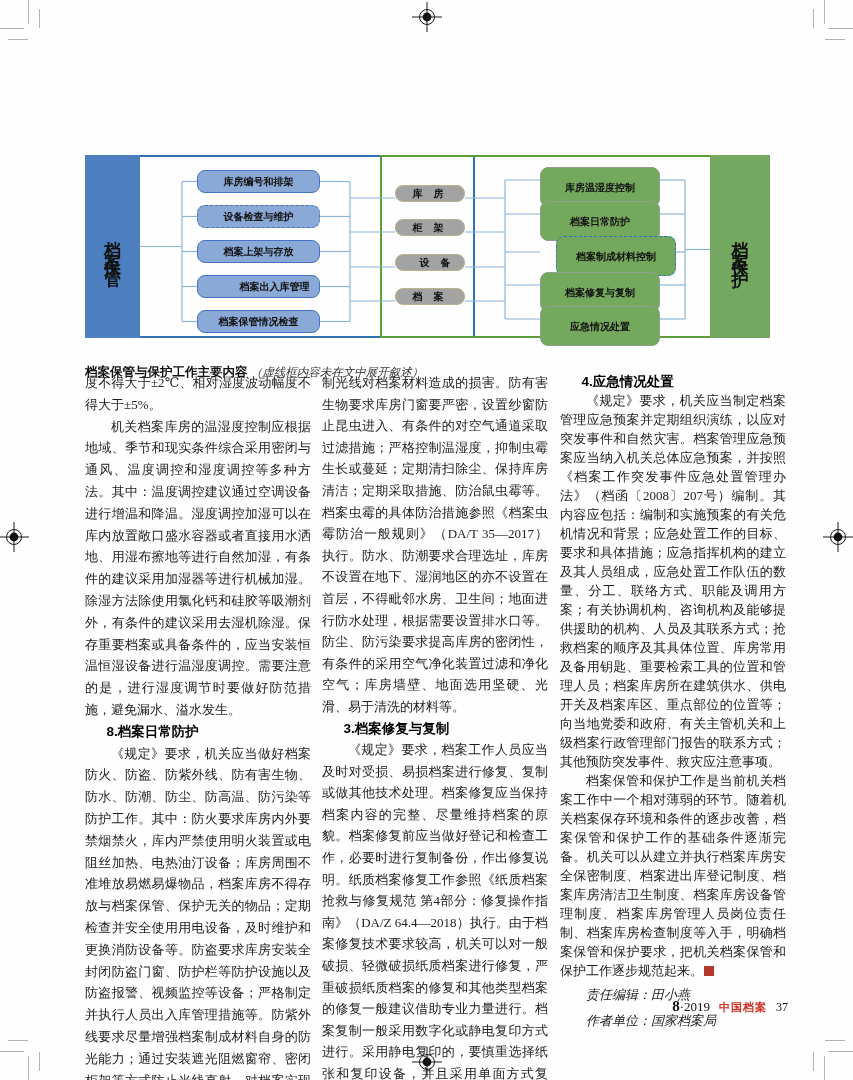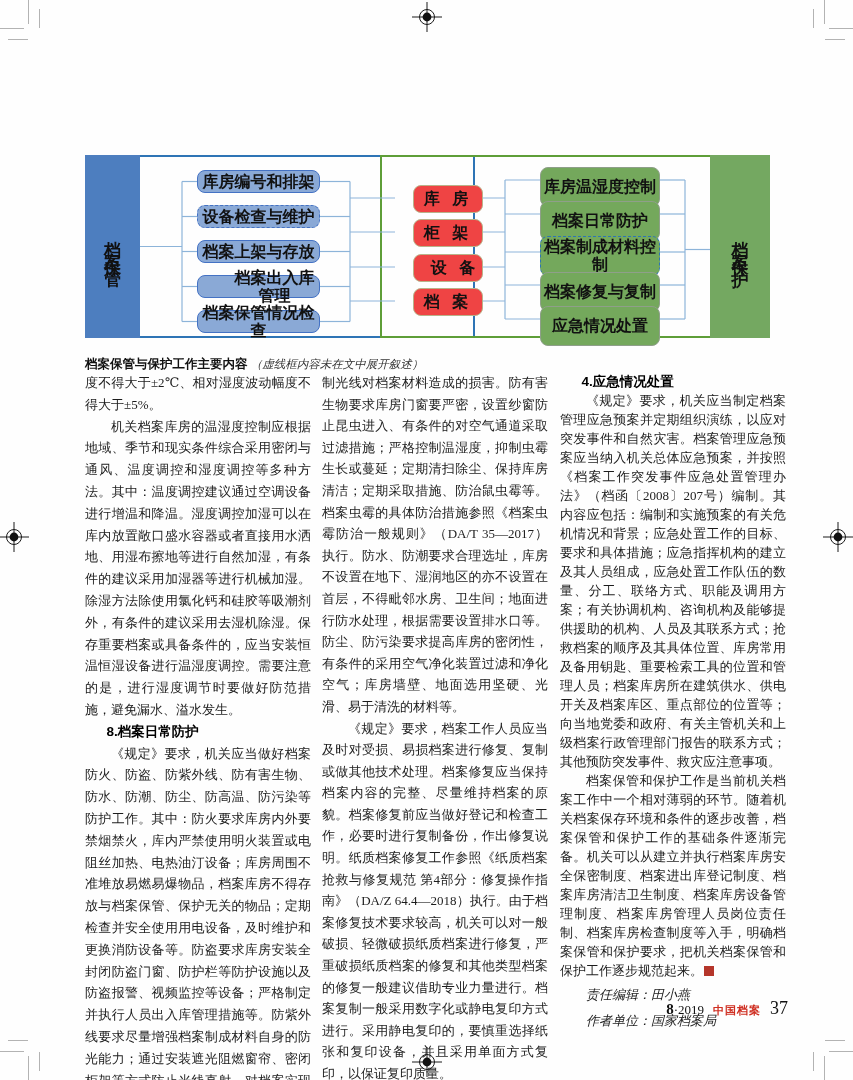--- a/index.html
+++ b/index.html
@@ -21,50 +21,50 @@
     font-family:"Liberation Sans","DejaVu Sans",sans-serif;}
   .frame{position:absolute;box-sizing:border-box;}
   .frame.blue{left:0;top:0;width:390px;height:183px;border:2px solid #2e74b5;}
   .frame.green{left:295px;top:0;width:390px;height:183px;border:2px solid #5e9e38;}
   .vside{position:absolute;top:0;height:183px;display:flex;align-items:center;justify-content:center;
     writing-mode:vertical-lr;text-orientation:upright;font-weight:bold;font-size:17px;
     letter-spacing:10px;color:#111;}
   .vside.blue{left:0;width:55px;background:#4d7ebf;}
   .vside.green{left:625px;width:60px;background:#74a861;}
   .dbox{position:absolute;box-sizing:border-box;display:flex;align-items:center;justify-content:center;
-    font-size:16px;font-weight:bold;color:#111;border-radius:8px;text-align:center;line-height:1.1;}
+    font-size:10px;font-weight:bold;color:#111;border-radius:8px;text-align:center;line-height:1.1;}
   .dbox.blue{left:112px;width:123px;height:23px;background:#8aa9d6;border:1.5px solid #4472c4;}
   .dbox.blue.dashed{border:1.5px dashed #4472c4;text-align:right;}
-  .dbox.yellow{left:328px;width:70px;height:28px;background:#ef4444;border:1.5px solid #b9b28a;letter-spacing:4px;}
+  .dbox.yellow{left:310px;width:70px;height:17px;background:#a3a3a3;border:1.5px solid #b9b28a;letter-spacing:4px;}
   .dbox.green{left:455px;width:120px;height:40px;background:#74a85c;border:1.5px solid #8f9f8a;}
   .dbox.green.dashed{border:1.6px dashed #2e74b5;}
   .connectors{position:absolute;left:0;top:0;}
   
-  .caption{position:absolute;left:85px;top:356px;width:600px;font-size:12.5px;}
+  .caption{position:absolute;left:85px;top:364px;width:600px;font-size:12.5px;}
   .caption .cap-b{font-family:"Liberation Sans","DejaVu Sans",sans-serif;font-weight:bold;color:#111;}
   .caption .cap-n{font-style:italic;font-size:11.5px;color:#333;}
   
   .col{position:absolute;top:372px;width:226px;text-align:justify;font-size:13px;}
   .col1{left:85px;line-height:21.8px;}
   .col2{left:322px;line-height:21.6px;}
   .col3{left:560px;line-height:19px;}
   .col p{margin:0;}
   .col p.indent{text-indent:2em;}
   .col h3{margin:0;font-size:13.5px;font-weight:bold;color:#000;
     font-family:"Liberation Sans","DejaVu Sans",sans-serif;text-indent:1.6em;}
   .author{font-style:italic;padding-left:2em;margin-top:4px;line-height:22px;font-size:13px;}
   .end-seal{display:inline-block;width:10px;height:10px;background:#b5362b;vertical-align:-1px;margin-left:1px;}
   
   .footer{position:absolute;left:560px;top:998px;width:228px;display:flex;
     justify-content:flex-end;align-items:baseline;gap:9px;}
   .footer .issue{font-size:13px;color:#111;}
   .footer .issue b{font-size:15px;}
   .footer .logo{font-family:"Liberation Sans","DejaVu Sans",sans-serif;
     font-weight:bold;font-size:11px;color:#cf2e21;letter-spacing:1px;}
-  .footer .pagenum{font-size:18px;color:#111;}
+  .footer .pagenum{font-size:12px;color:#111;}
 </style>
 </head>
 <body>
 
 <div class="page">
 
   <div class="crop v" style="left:28px;top:0;"></div>
   <div class="crop v2" style="left:39px;top:9px;"></div>
   <div class="crop h" style="left:0;top:28px;"></div>
   <div class="crop h2" style="left:8px;top:39px;"></div>
@@ -165,39 +165,40 @@
     <div class="dbox blue" style="top:120px;padding-left:32px;">档案出入库管理</div>
     <div class="dbox blue" style="top:155px;">档案保管情况检查</div>
 
     <div class="dbox yellow" style="top:30px;">库 房</div>
     <div class="dbox yellow" style="top:64px;">柜 架</div>
     <div class="dbox yellow" style="top:99px;padding-left:14px;">设 备</div>
     <div class="dbox yellow" style="top:133px;">档 案</div>
 
     <div class="dbox green" style="top:12px;">库房温湿度控制</div>
     <div class="dbox green" style="top:46px;">档案日常防护</div>
-    <div class="dbox green dashed" style="top:81px;">档案制成材料控制</div>
+    <div class="dbox green dashed" style="top:81px;margin-left:16px;">档案制成材料控制</div>
     <div class="dbox green" style="top:117px;">档案修复与复制</div>
     <div class="dbox green" style="top:151px;">应急情况处置</div>
   </div>
 
   <div class="caption">
     <span class="cap-b">档案保管与保护工作主要内容</span>
     <span class="cap-n">（虚线框内容未在文中展开叙述）</span>
   </div>
 
   <div class="col col1">
     <p>度不得大于±2℃、相对湿度波动幅度不得大于±5%。</p>
     <p class="indent">机关档案库房的温湿度控制应根据地域、季节和现实条件综合采用密闭与通风、温度调控和湿度调控等多种方法。其中：温度调控建议通过空调设备进行增温和降温。湿度调控加湿可以在库内放置敞口盛水容器或者直接用水洒地、用湿布擦地等进行自然加湿，有条件的建议采用加湿器等进行机械加湿。除湿方法除使用氯化钙和硅胶等吸潮剂外，有条件的建议采用去湿机除湿。保存重要档案或具备条件的，应当安装恒温恒湿设备进行温湿度调控。需要注意的是，进行湿度调节时要做好防范措施，避免漏水、溢水发生。</p>
     <h3>8.档案日常防护</h3>
     <p class="indent">《规定》要求，机关应当做好档案防火、防盗、防紫外线、防有害生物、防水、防潮、防尘、防高温、防污染等防护工作。其中：防火要求库房内外要禁烟禁火，库内严禁使用明火装置或电阻丝加热、电热油汀设备；库房周围不准堆放易燃易爆物品，档案库房不得存放与档案保管、保护无关的物品；定期检查并安全使用用电设备，及时维护和更换消防设备等。防盗要求库房安装全封闭防盗门窗、防护栏等防护设施以及防盗报警、视频监控等设备；严格制定并执行人员出入库管理措施等。防紫外线要求尽量增强档案制成材料自身的防光能力；通过安装遮光阻燃窗帘、密闭柜架等方式防止光线直射，对档案实现避光保存；选择含紫外线少的照明光源，尽可能控</p>
   </div>
 
   <div class="col col2">
     <p>制光线对档案材料造成的损害。防有害生物要求库房门窗要严密，设置纱窗防止昆虫进入、有条件的对空气通道采取过滤措施；严格控制温湿度，抑制虫霉生长或蔓延；定期清扫除尘、保持库房清洁；定期采取措施、防治鼠虫霉等。档案虫霉的具体防治措施参照《档案虫霉防治一般规则》（DA/T 35—2017）执行。防水、防潮要求合理选址，库房不设置在地下、湿润地区的亦不设置在首层，不得毗邻水房、卫生间；地面进行防水处理，根据需要设置排水口等。防尘、防污染要求提高库房的密闭性，有条件的采用空气净化装置过滤和净化空气；库房墙壁、地面选用坚硬、光滑、易于清洗的材料等。</p>
+    <h3>3.档案修复与复制</h3>
     <p class="indent">《规定》要求，档案工作人员应当及时对受损、易损档案进行修复、复制或做其他技术处理。档案修复应当保持档案内容的完整、尽量维持档案的原貌。档案修复前应当做好登记和检查工作，必要时进行复制备份，作出修复说明。纸质档案修复工作参照《纸质档案抢救与修复规范 第4部分：修复操作指南》（DA/Z 64.4—2018）执行。由于档案修复技术要求较高，机关可以对一般破损、轻微破损纸质档案进行修复，严重破损纸质档案的修复和其他类型档案的修复一般建议借助专业力量进行。档案复制一般采用数字化或静电复印方式进行。采用静电复印的，要慎重选择纸张和复印设备，并且采用单面方式复印，以保证复印质量。</p>
   </div>
 
   <div class="col col3">
     <h3>4.应急情况处置</h3>
     <p class="indent">《规定》要求，机关应当制定档案管理应急预案并定期组织演练，以应对突发事件和自然灾害。档案管理应急预案应当纳入机关总体应急预案，并按照《档案工作突发事件应急处置管理办法》（档函〔2008〕207号）编制。其内容应包括：编制和实施预案的有关危机情况和背景；应急处置工作的目标、要求和具体措施；应急指挥机构的建立及其人员组成，应急处置工作队伍的数量、分工、联络方式、职能及调用方案；有关协调机构、咨询机构及能够提供援助的机构、人员及其联系方式；抢救档案的顺序及其具体位置、库房常用及备用钥匙、重要检索工具的位置和管理人员；档案库房所在建筑供水、供电开关及档案库区、重点部位的位置等；向当地党委和政府、有关主管机关和上级档案行政管理部门报告的联系方式；其他预防突发事件、救灾应注意事项。</p>
     <p class="indent">
       <span>档案保管和保护工作是当前机关档案工作中一个相对薄弱的环节。随着机关档案保存环境和条件的逐步改善，档案保管和保护工作的基础条件逐渐完备。机关可以从建立并执行档案库房安全保密制度、档案进出库登记制度、档案库房清洁卫生制度、档案库房设备管理制度、档案库房管理人员岗位责任制、档案库房检查制度等入手，明确档案保管和保护要求，把机关档案保管和保护工作逐步规范起来。</span><span class="end-seal"></span>
     </p>
     <div class="author">责任编辑：田小燕</div>

